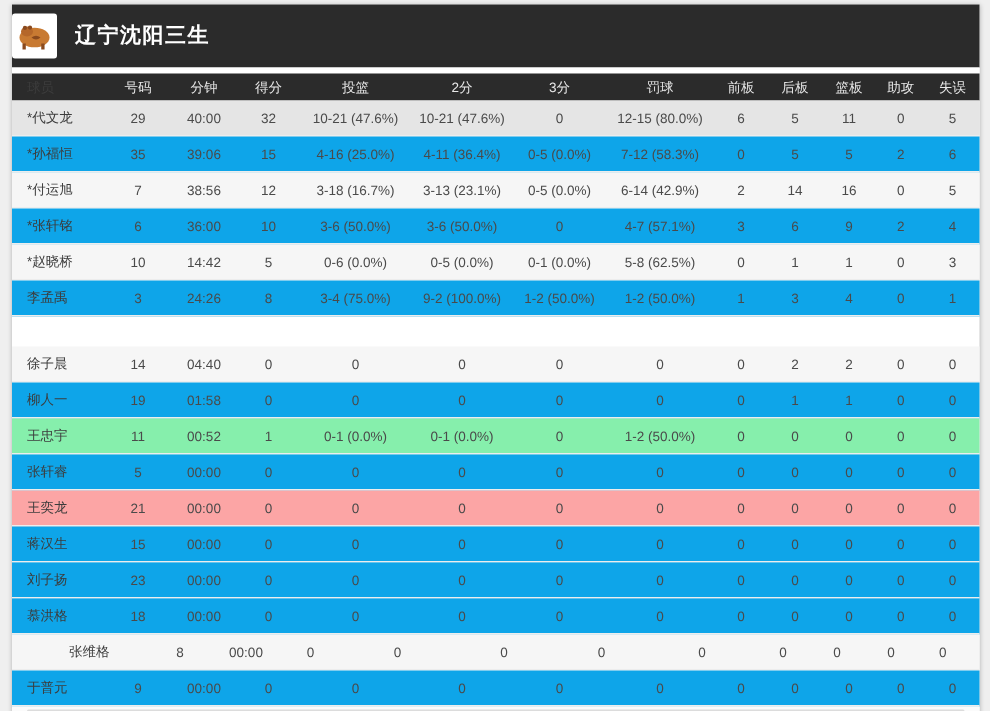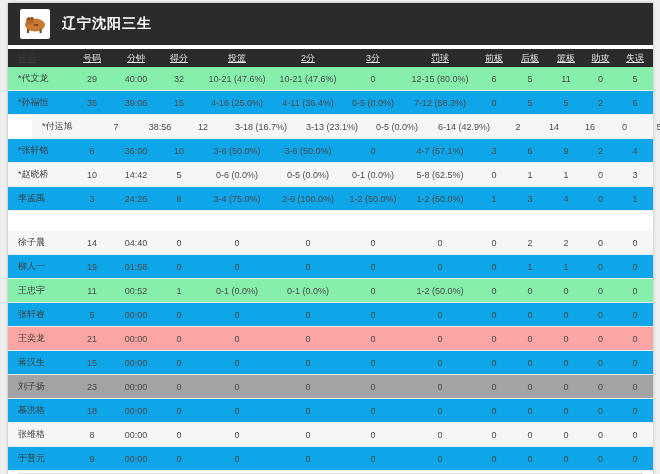--- a/index.html
+++ b/index.html
@@ -10,41 +10,41 @@
     position:relative;
   }
   .card{
     position:absolute;left:8px;top:3px;width:645px;
     background:#ffffff;
     box-shadow:0 0 3px rgba(0,0,0,.25);
   }
   
   .titlebar{
     height:42px;display:flex;align-items:center;
-    padding-left:12px;box-sizing:border-box;
+    padding-left:0;box-sizing:border-box;
   }
   .logo-box{
     width:30px;height:30px;background:#ffffff;border-radius:2px;
     display:flex;align-items:center;justify-content:center;
     margin-right:12px;flex:0 0 auto;
   }
   .team-title{
     color:#ffffff;font-size:14px;font-weight:bold;letter-spacing:1px;
   }
   .gap{height:4px;background:#ffffff;}
   
   :root{
     --cols:62px 44px 44px 42px 74px 68px 62px 72px 36px 36px 36px 33px 36px;
   }
   .thead,.trow,.total-row{
     display:grid;grid-template-columns:var(--cols);
     align-items:center;
   }
   .thead{height:18px;font-size:9px;}
-  .thead .cell{color:#e8e8e8;text-decoration:underline;}
+  .thead .cell{color:#e8e8e8;}
   .cell{
     text-align:center;font-size:9px;color:#4a4a4a;
     white-space:nowrap;overflow:hidden;
   }
   .cell.player{text-align:left;padding-left:10px;color:#3c3c3c;}
   .trow{height:23px;border-bottom:1px solid #ededed;background:#0ea5e9;}
   .trow.odd{background:#f6f6f6;}
   
   .hscroll{
     height:12px;background:#fbfbfb;position:relative;
@@ -104,21 +104,21 @@
       <div class="cell">3分</div>
       <div class="cell">罚球</div>
       <div class="cell">前板</div>
       <div class="cell">后板</div>
       <div class="cell">篮板</div>
       <div class="cell">助攻</div>
       <div class="cell">失误</div>
     </div>
 
   <div>
-      <div class="trow odd" style="background: #86efac;">
+      <div class="trow odd" style="background: #e5e5e5;">
         <div class="cell player">*代文龙</div>
         <div class="cell">29</div>
         <div class="cell">40:00</div>
         <div class="cell">32</div>
         <div class="cell">10-21 (47.6%)</div>
         <div class="cell">10-21 (47.6%)</div>
         <div class="cell">0</div>
         <div class="cell">12-15 (80.0%)</div>
         <div class="cell">6</div>
         <div class="cell">5</div>
@@ -134,21 +134,21 @@
         <div class="cell">4-16 (25.0%)</div>
         <div class="cell">4-11 (36.4%)</div>
         <div class="cell">0-5 (0.0%)</div>
         <div class="cell">7-12 (58.3%)</div>
         <div class="cell">0</div>
         <div class="cell">5</div>
         <div class="cell">5</div>
         <div class="cell">2</div>
         <div class="cell">6</div>
       </div>
-      <div class="trow odd" style="background: rgb(246, 246, 246); margin-left: 24px;">
+      <div class="trow odd" style="background: rgb(246, 246, 246);">
         <div class="cell player">*付运旭</div>
         <div class="cell">7</div>
         <div class="cell">38:56</div>
         <div class="cell">12</div>
         <div class="cell">3-18 (16.7%)</div>
         <div class="cell">3-13 (23.1%)</div>
         <div class="cell">0-5 (0.0%)</div>
         <div class="cell">6-14 (42.9%)</div>
         <div class="cell">2</div>
         <div class="cell">14</div>
@@ -185,21 +185,21 @@
         <div class="cell">1</div>
         <div class="cell">0</div>
         <div class="cell">3</div>
       </div>
       <div class="trow">
         <div class="cell player">李孟禹</div>
         <div class="cell">3</div>
         <div class="cell">24:26</div>
         <div class="cell">8</div>
         <div class="cell">3-4 (75.0%)</div>
-        <div class="cell">2-6 (100.0%)</div>
+        <div class="cell">9-2 (100.0%)</div>
         <div class="cell">1-2 (50.0%)</div>
         <div class="cell">1-2 (50.0%)</div>
         <div class="cell">1</div>
         <div class="cell">3</div>
         <div class="cell">4</div>
         <div class="cell">0</div>
         <div class="cell">1</div>
       </div>
       <div class="trow odd" style="background: rgb(246, 246, 246); margin-top: 20px;">
         <div class="cell player">徐子晨</div>
@@ -284,21 +284,21 @@
         <div class="cell">0</div>
         <div class="cell">0</div>
         <div class="cell">0</div>
         <div class="cell">0</div>
         <div class="cell">0</div>
         <div class="cell">0</div>
         <div class="cell">0</div>
         <div class="cell">0</div>
         <div class="cell">0</div>
       </div>
-      <div class="trow odd" style="background: #a3a3a3;">
+      <div class="trow odd" style="background: #0ea5e9;">
         <div class="cell player">刘子扬</div>
         <div class="cell">23</div>
         <div class="cell">00:00</div>
         <div class="cell">0</div>
         <div class="cell">0</div>
         <div class="cell">0</div>
         <div class="cell">0</div>
         <div class="cell">0</div>
         <div class="cell">0</div>
         <div class="cell">0</div>
@@ -314,21 +314,21 @@
         <div class="cell">0</div>
         <div class="cell">0</div>
         <div class="cell">0</div>
         <div class="cell">0</div>
         <div class="cell">0</div>
         <div class="cell">0</div>
         <div class="cell">0</div>
         <div class="cell">0</div>
         <div class="cell">0</div>
       </div>
-      <div class="trow odd" style="background: rgb(246, 246, 246);">
+      <div class="trow odd" style="background: rgb(246, 246, 246); padding-left: 28px;">
         <div class="cell player">张维格</div>
         <div class="cell">8</div>
         <div class="cell">00:00</div>
         <div class="cell">0</div>
         <div class="cell">0</div>
         <div class="cell">0</div>
         <div class="cell">0</div>
         <div class="cell">0</div>
         <div class="cell">0</div>
         <div class="cell">0</div>

